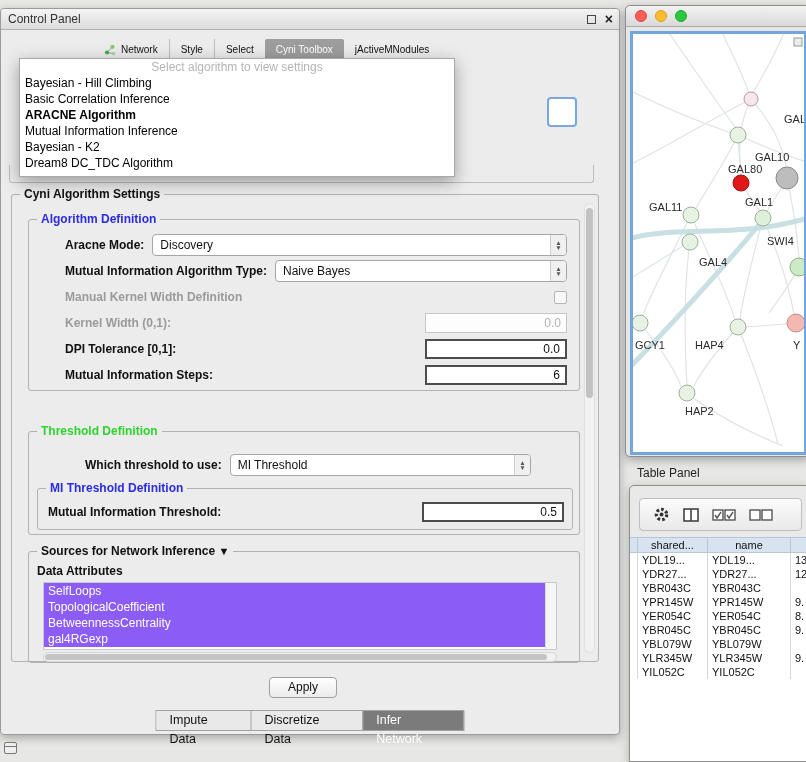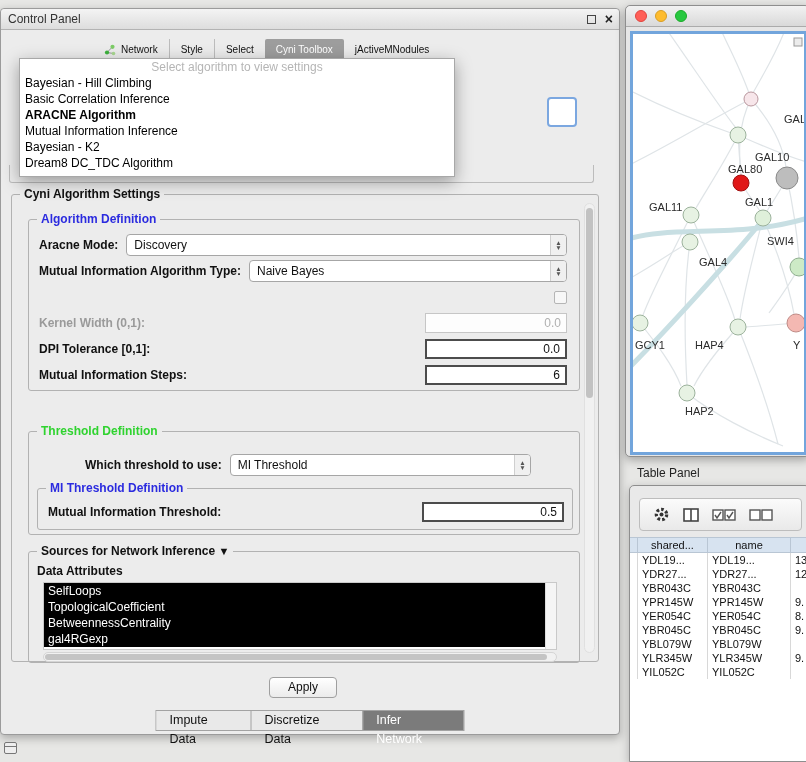--- a/index.html
+++ b/index.html
@@ -50,21 +50,21 @@
   .legend.blue { color:#2b2bdf; }
   .legend.green { color:#2fd32f; }
 
   #settings { left:10px; top:185px; width:588px; height:468px; }
   #settings-scroll { right:3px; top:8px; width:11px; height:450px; background:#f1f1f1;
         border-radius:6px; border:1px solid #e0e0e0; }
   #settings-thumb { position:absolute; left:1px; top:4px; width:7px; height:190px;
         background:#c2c2c2; border-radius:4px; }
 
   #algdef { left:16px; top:24px; width:552px; height:172px; padding:14px 12px 0 10px; }
-  .frow { display:flex; align-items:center; height:22px; margin-bottom:4px; }
+  .frow { display:flex; align-items:center; height:22px; margin-bottom:4px;margin-left:26px; }
   .lbl { font-weight:bold; font-size:12px; white-space:nowrap; }
   .lbl.disabled { color:#9a9a9a; }
   .combo { flex:1; margin-left:8px; height:22px; background:#fff; border:1px solid #a6a6a6;
         border-radius:4px; display:flex; align-items:center; padding:0 0 0 7px; overflow:hidden; }
   .combo-val { font-size:12px; }
   .stepper { margin-left:auto; width:16px; height:100%; background:#f0f0f0; border-left:1px solid #cfcfcf;
         display:flex; flex-direction:column; align-items:center; justify-content:center; }
   .stepper i { font-style:normal; font-size:6.5px; line-height:5.5px; color:#555; }
   .field { margin-left:auto; width:142px; height:20px; border:1px solid #9b9b9b; background:#fff;
         text-align:right; padding:0 5px; font-size:12px; font-family:inherit; color:#111; }
@@ -80,21 +80,21 @@
   #which-row { display:flex; align-items:center; margin-top:22px; padding:0 48px 0 56px; }
   #mithreshold { position:absolute; left:8px; top:56px; width:536px; height:42px;
         border:1px solid #b2b2b2; border-radius:3px; }
   #mithreshold .inner-row { display:flex; align-items:center; padding:13px 8px 0 10px; }
 
   #sources { left:16px; top:356px; width:552px; height:112px; }
   #data-attrs-label { left:8px; top:12px; }
   #attr-list { left:14px; top:30px; width:514px; height:68px; background:#fff;
         border:1px solid #c9c9c9; overflow:hidden; }
   .attr-item { height:16px; line-height:16px; padding-left:4px; width:calc(100% - 11px);
-        background:#000000; color:#fff; font-size:12px; white-space:nowrap; }
+        background:#8b5cf6; color:#fff; font-size:12px; white-space:nowrap; }
   #attr-vscroll { right:0; top:0; bottom:0; width:11px; background:#f5f5f5; border-left:1px solid #ddd; }
   #attr-hscroll { left:14px; top:100px; width:514px; height:10px; background:#f1f1f1;
         border:1px solid #d5d5d5; border-radius:5px; }
   #attr-hthumb { position:absolute; left:1px; top:1px; width:98%; height:6px;
         background:#c4c4c4; border-radius:3px; }
 
   #apply-btn { left:268px; top:668px; width:68px; height:21px; text-align:center; line-height:19px;
         background:linear-gradient(#ffffff,#ebebeb); border:1px solid #9f9f9f; border-radius:4px;
         font-size:12px; }
 
@@ -219,20 +219,21 @@
         <span class="lbl">Mutual Information Algorithm Type:</span>
         <div class="combo">
           <span class="combo-val">Naive Bayes</span>
           <span class="stepper">
               <i>▲</i>
               <i>▼</i>
             </span>
         </div>
       </div>
       <div class="frow">
+        <span class="lbl disabled">Manual Kernel Width Definition</span>
         <span class="checkbox"></span>
       </div>
       <div class="frow">
         <span class="lbl disabled">Kernel Width (0,1):</span>
         <input class="field disabled" disabled="" value="0.0" style="">
       </div>
       <div class="frow">
         <span class="lbl">DPI Tolerance [0,1]:</span>
         <input class="field strong" value="0.0" style="">
       </div>

